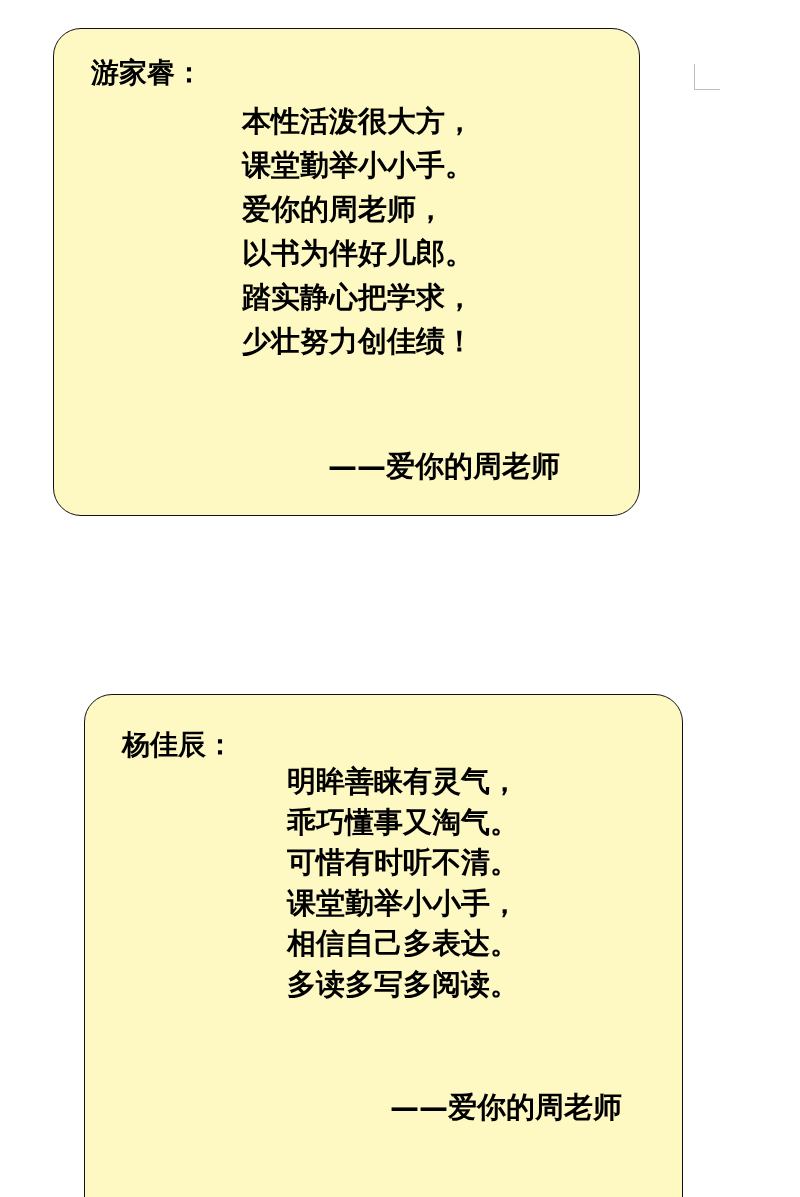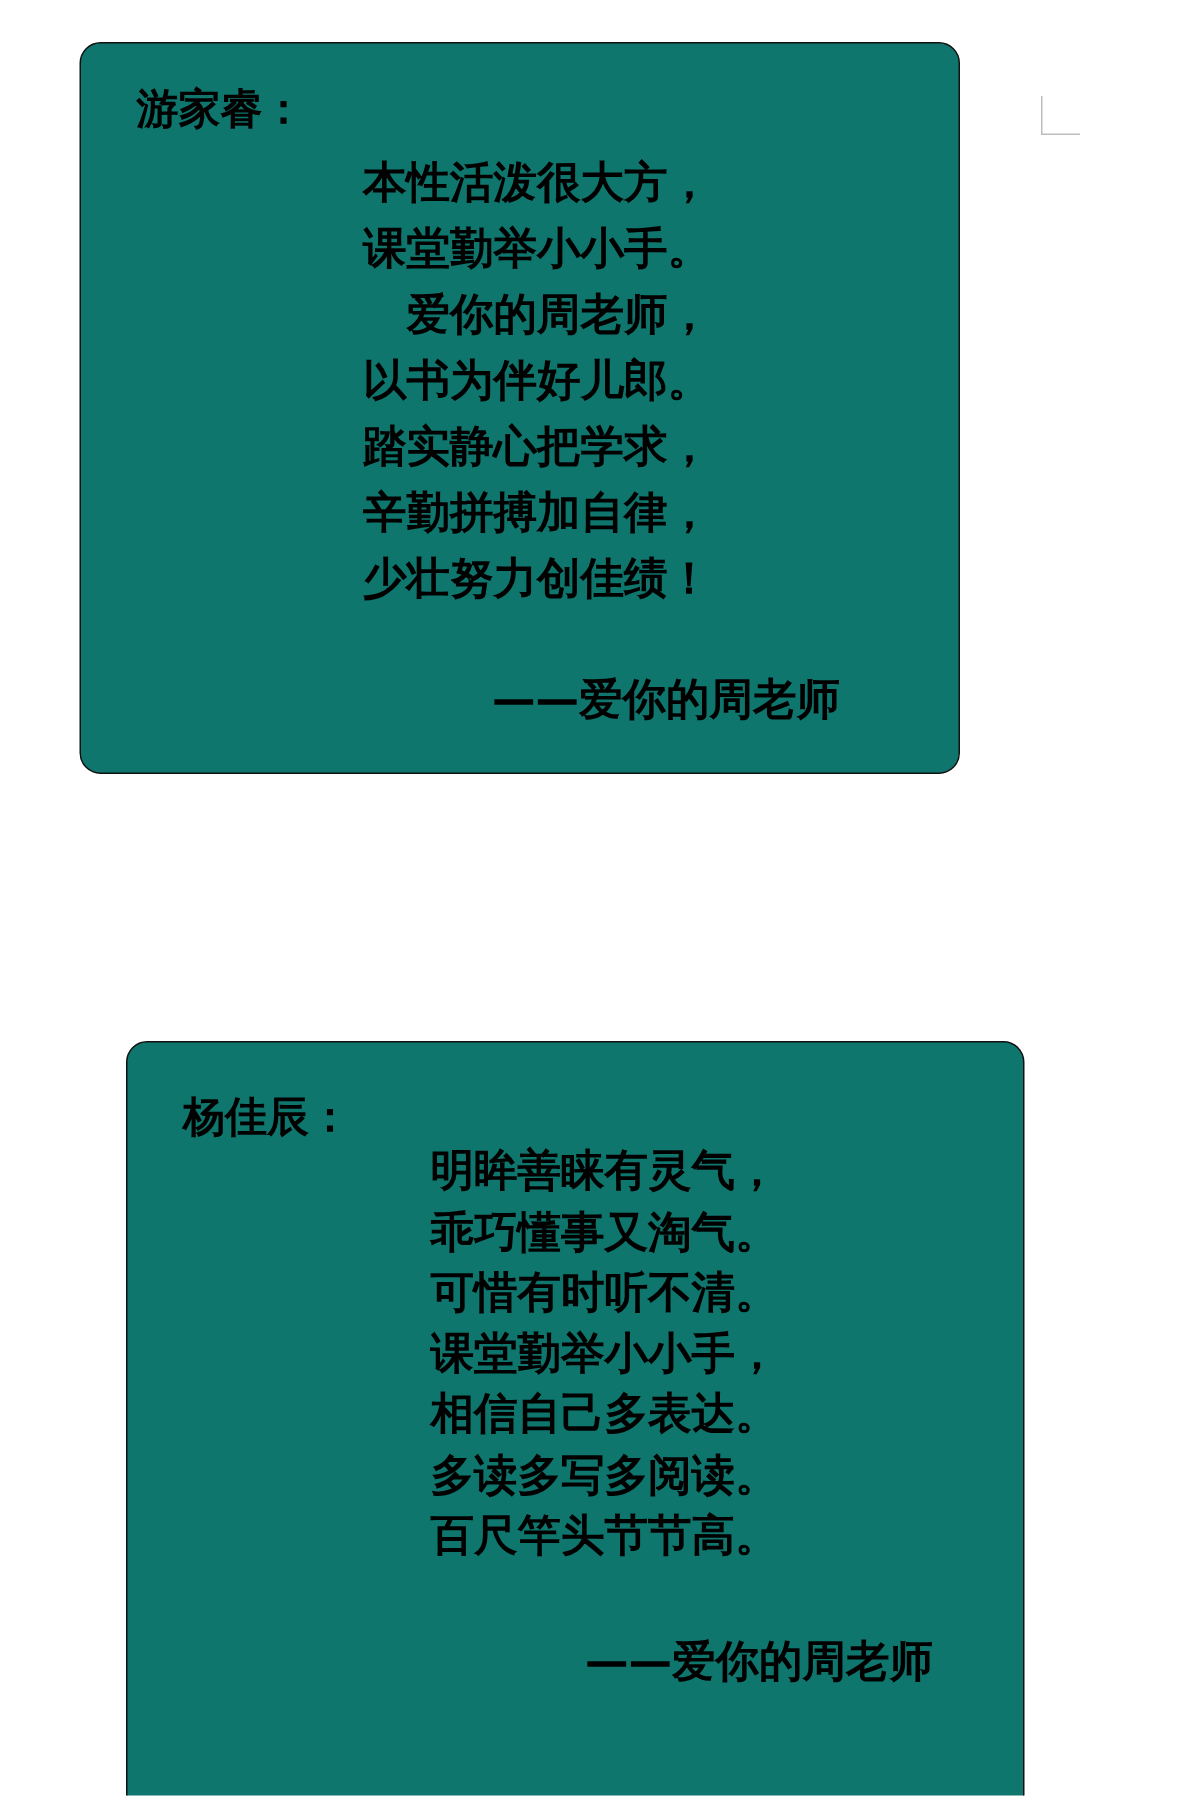--- a/index.html
+++ b/index.html
@@ -21,23 +21,23 @@
       top: 64px;
       width: 26px;
       height: 26px;
       border-left: 1.5px solid #bdbdbd;
       border-bottom: 1.5px solid #bdbdbd;
       box-sizing: border-box;
     }
     .card {
       position: absolute;
       border: 1.6px solid #111111;
-      border-radius: 14px;
+      border-radius: 28px;
       box-sizing: border-box;
-      background: #0f766e;
+      background: #fef9c3;
     }
     .card-1 {
       left: 53px;
       top: 28px;
       width: 587px;
       height: 488px;
     }
     .card-2 {
       left: 84px;
       top: 694px;
@@ -51,21 +51,20 @@
       line-height: 32px;
       letter-spacing: 0px;
       white-space: nowrap;
     }
     .poem {
       position: absolute;
       margin: 0;
       padding: 0;
       list-style: none;
       white-space: nowrap;
-      text-align: right;
     }
     .poem li {
       font-size: 29px;
       font-weight: bold;
       white-space: nowrap;
     }
     .card-1 .name { left: 37px; top: 28px; }
     .card-1 .poem { left: 188px; top: 70px; }
     .card-1 .poem li { height: 44px; line-height: 44px; }
     .card-1 .signature { left: 274px; top: 420px; }
@@ -89,31 +88,29 @@
 <div class="corner-mark"></div>
 
 <div class="card card-1">
   <div class="name">游家睿：</div>
   <ul class="poem">
     <li>本性活泼很大方，</li>
     <li>课堂勤举小小手。</li>
     <li>爱你的周老师，</li>
     <li>以书为伴好儿郎。</li>
     <li>踏实静心把学求，</li>
-    <li>辛勤拼搏加自律，</li>
     <li>少壮努力创佳绩！</li>
   </ul>
   <div class="signature">——爱你的周老师</div>
 </div>
 
 <div class="card card-2">
   <div class="name">杨佳辰：</div>
   <ul class="poem">
     <li>明眸善睐有灵气，</li>
     <li>乖巧懂事又淘气。</li>
     <li>可惜有时听不清。</li>
     <li>课堂勤举小小手，</li>
     <li>相信自己多表达。</li>
     <li>多读多写多阅读。</li>
-    <li>百尺竿头节节高。</li>
   </ul>
   <div class="signature">——爱你的周老师</div>
 </div>
 
 </body></html>

